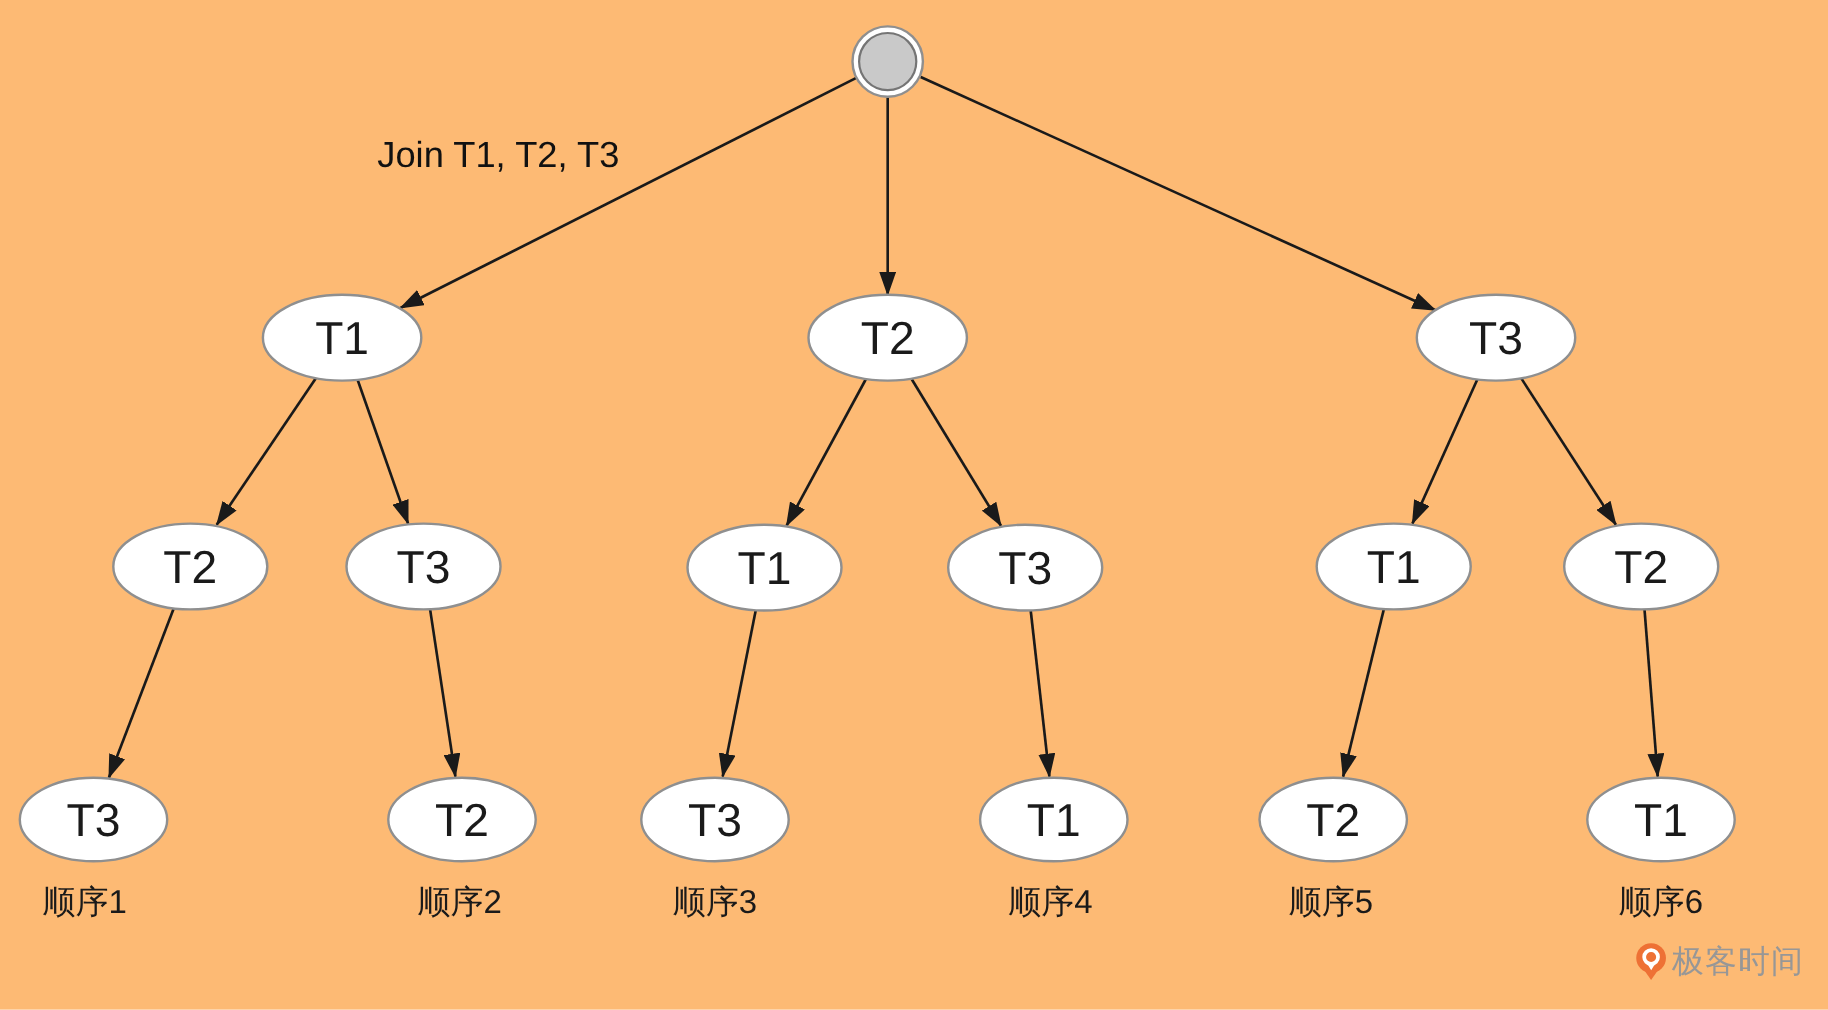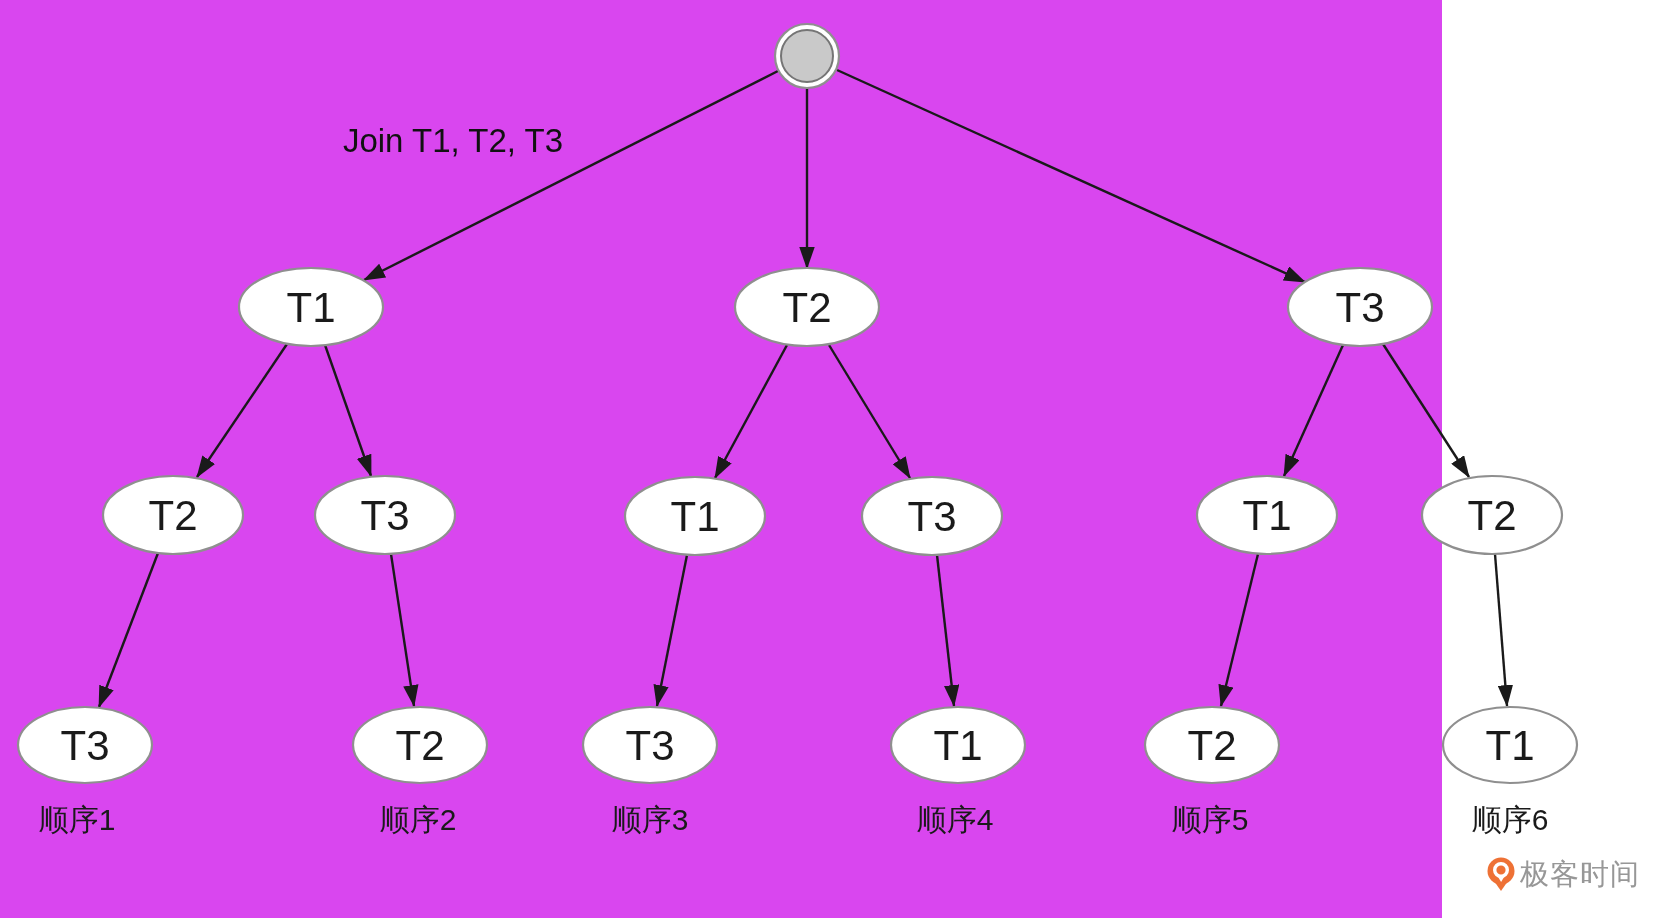--- a/index.html
+++ b/index.html
@@ -6,23 +6,23 @@
     margin: 0;
     padding: 0;
     background: #ffffff;
     width: 1662px;
     height: 918px;
     overflow: hidden;
     font-family: "Liberation Sans", "DejaVu Sans", sans-serif;
   }
   .canvas-wrap {
     position: relative;
-    width: 1442px;
+    width: 1662px;
     height: 918px;
-    background: #d946ef;
+    background: #fdba74;
   }
   svg { display: block; }
   .edge {
     stroke: #1a1a1a;
     stroke-width: 2.4;
     fill: none;
   }
   .node-ellipse {
     fill: #ffffff;
     stroke: #8f8f8f;

